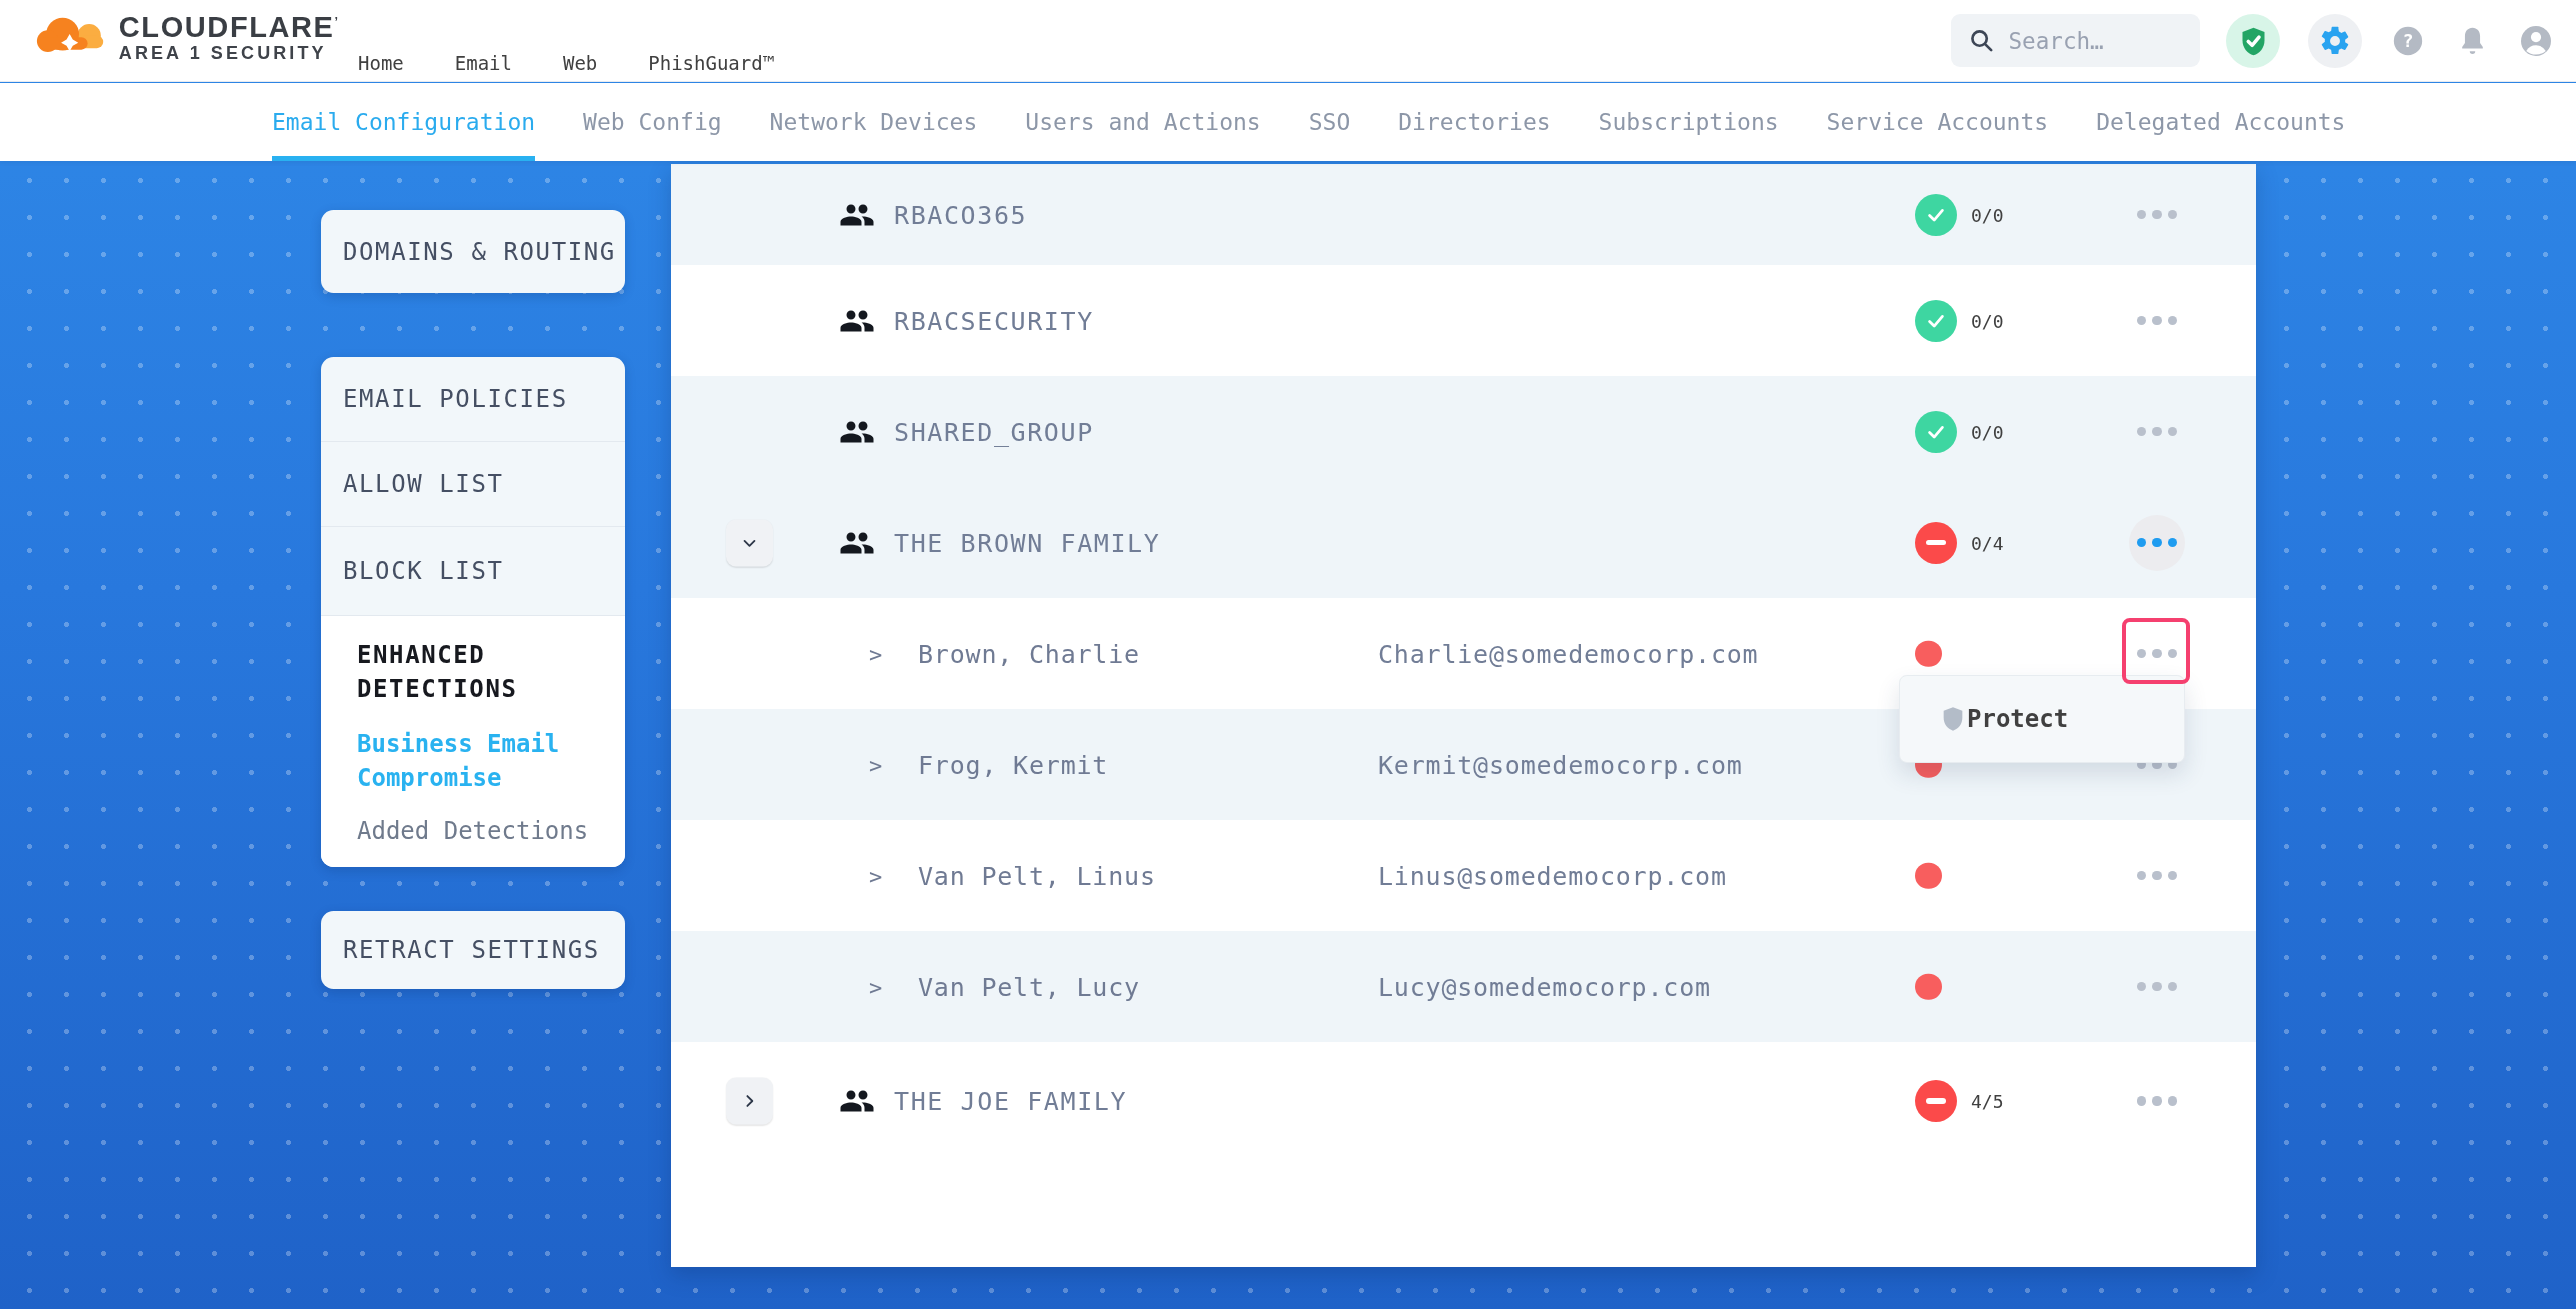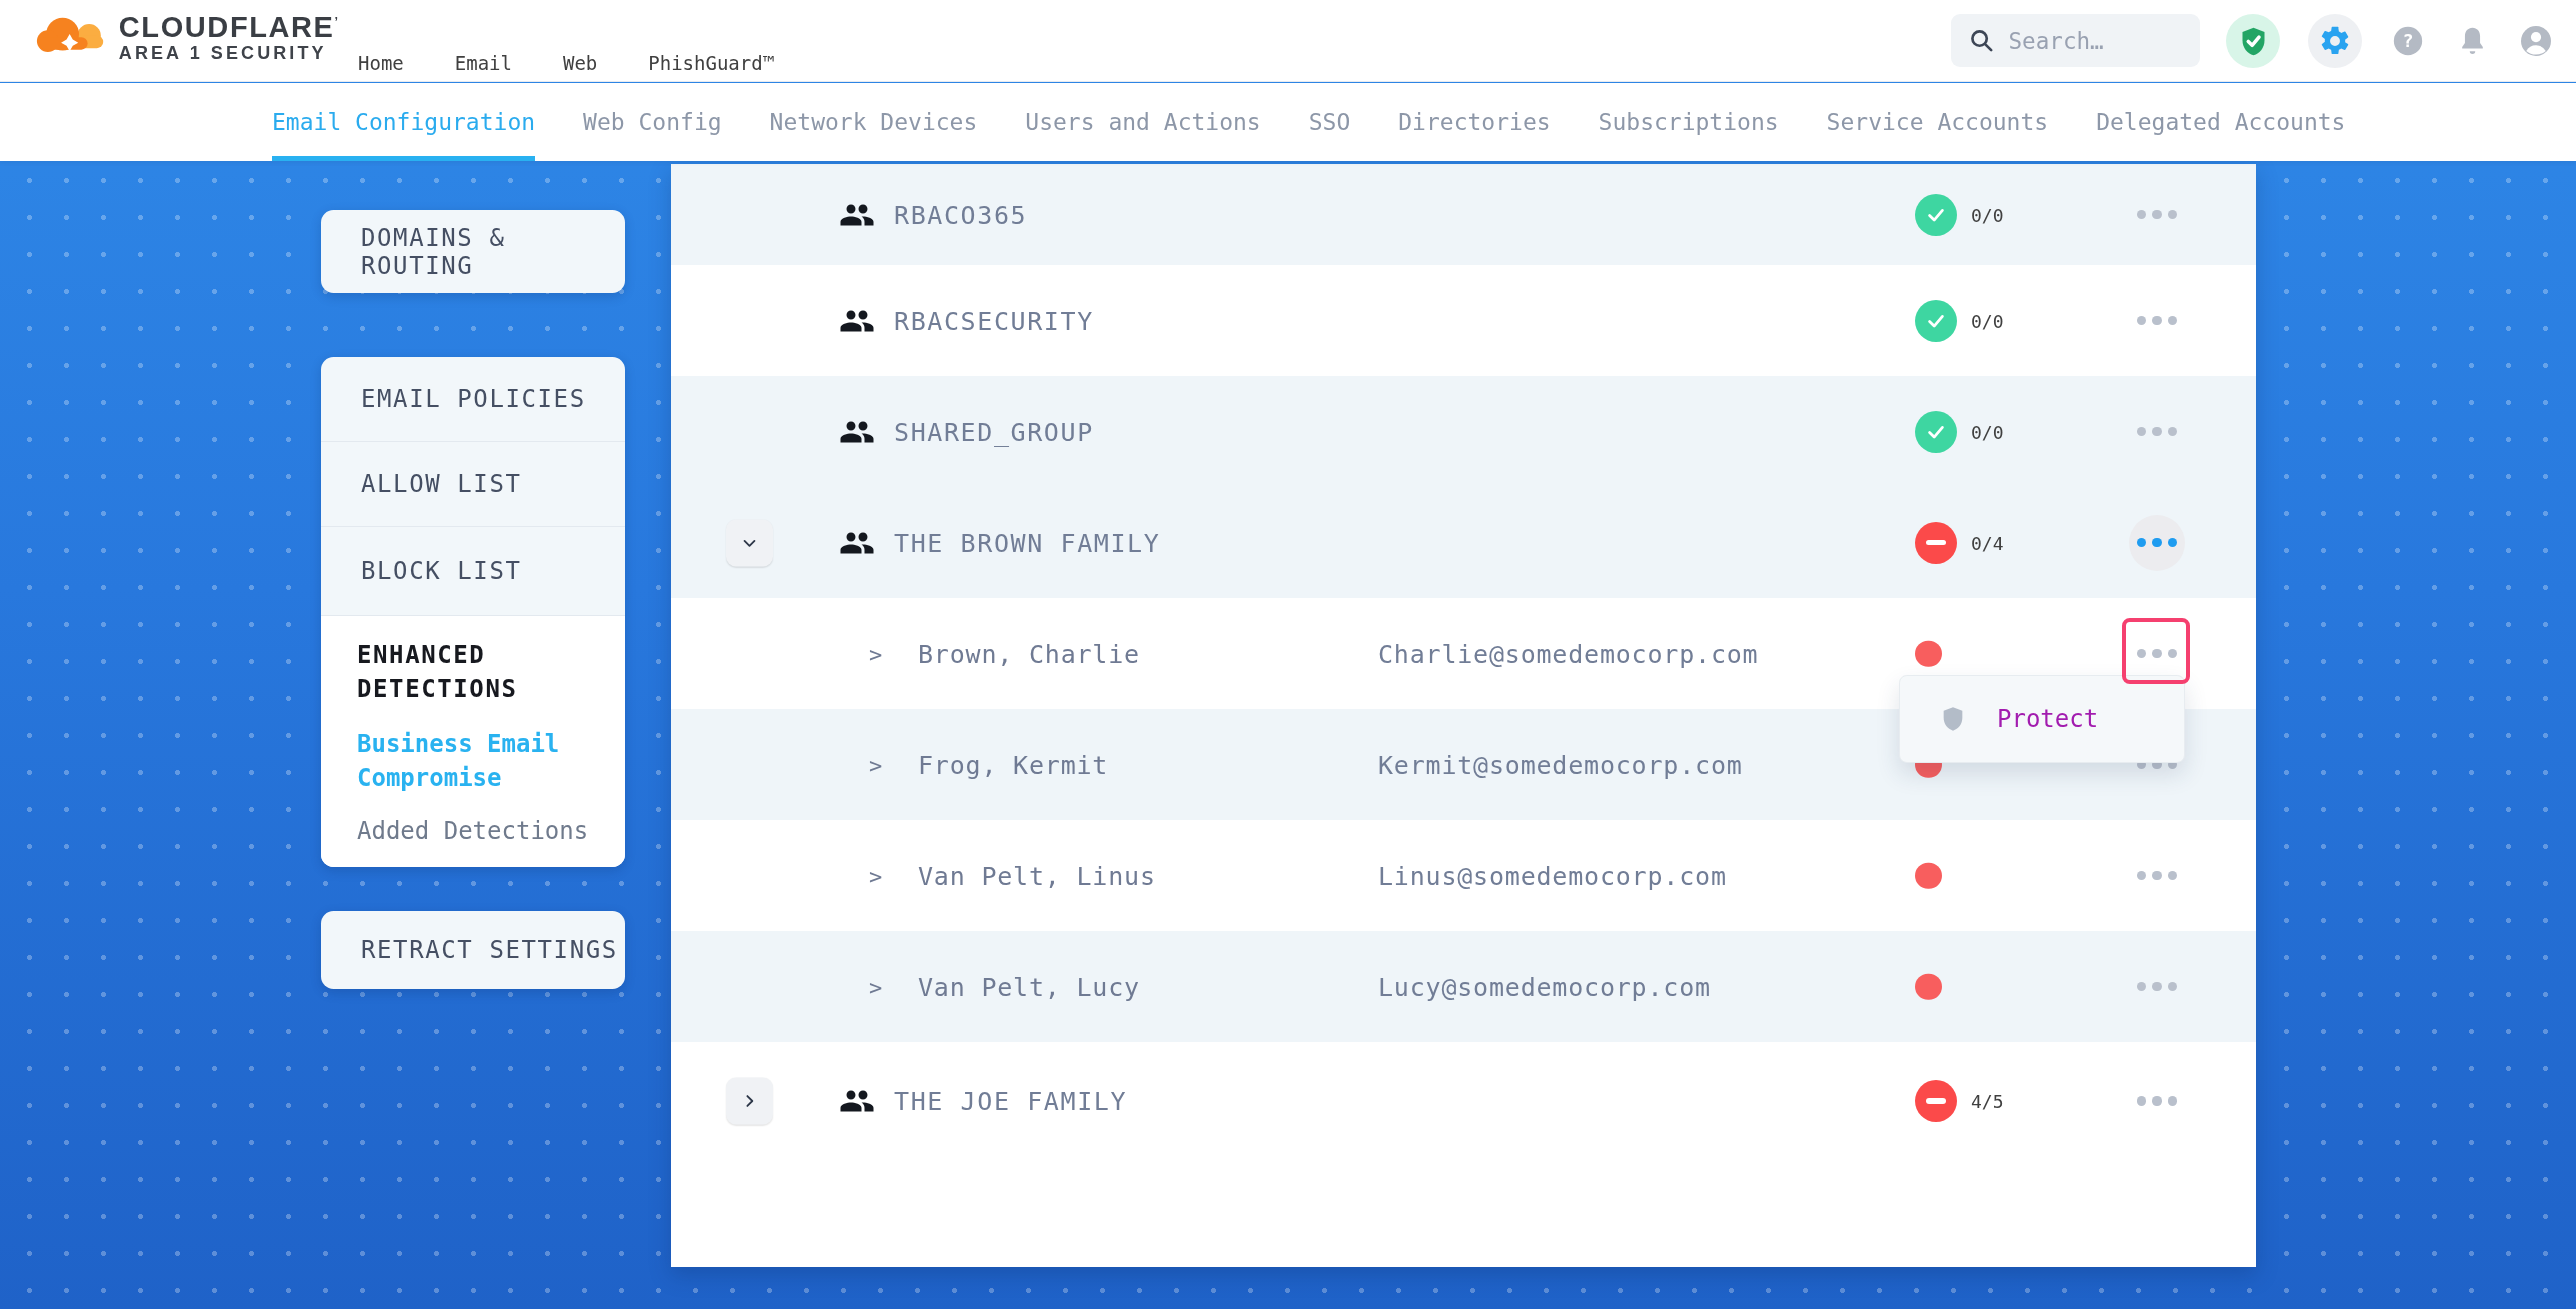--- a/index.html
+++ b/index.html
@@ -40,21 +40,21 @@
     box-shadow:0 2.3px 4.7px rgba(20,40,80,.10); }
   .tab{ position:relative; display:flex; align-items:center; font-size:23px; color:#8d97a8; cursor:pointer; }
   .tab.active{ color:#2aabee; }
   .tab.active::after{ content:""; position:absolute; left:0; right:0; bottom:0; height:5.4px;
     background:#29b1f1; }
 
   
   .card{ position:absolute; left:321px; width:304px; background:#f2f7fa; border-radius:12.5px;
     box-shadow:0 3.1px 11px rgba(10,40,95,.20); z-index:10; }
   .card-domains{ top:210px; height:83px; display:flex; align-items:center; }
-  .side-label{ font-size:24px; letter-spacing:1.6px; color:#454f63; padding-left:40px; cursor:pointer;}
+  .side-label{ font-size:24px; letter-spacing:1.6px; color:#454f63; padding-left:22px; cursor:pointer;}
   .card-policies{ top:342px; height:510px; overflow:hidden;margin-top:15px; }
   .pol-item{ height:85px; display:flex; align-items:center; border-bottom:1.6px solid #e3e9ef; cursor:pointer;}
   .pol-item.tall{ height:89px; }
   .enhanced{ background:#ffffff; height:251px; padding:23px 31px 0 36px; position:relative; }
   .enh-title{ font-size:24px; font-weight:bold; letter-spacing:1.6px; color:#17191f; line-height:1.4; cursor:pointer;}
   .enh-sub{ font-size:24px; line-height:1.4; margin-top:22px; cursor:pointer; }
   .enh-sub.active{ color:#29b2f0; font-weight:bold; }
   .enh-sub.muted{ color:#6f7a8c; margin-top:20px; }
   .card-retract{ top:911px; height:78px; display:flex; align-items:center; }
 
@@ -82,21 +82,21 @@
   .mchev{ left:198px; font-size:22px; color:#6f7a93; }
   .mname{ left:247px; font-size:25px; letter-spacing:0.8px; color:#6f7a93; white-space:nowrap; }
   .memail{ left:707px; font-size:25px; letter-spacing:0.8px; color:#717d96; white-space:nowrap; }
   .rdot{ left:1244px; width:26.5px; height:26.5px; border-radius:50%; background:#f85e5e; }
 
   .hl-box{ position:absolute; left:1451px; top:454px; width:68px; height:66px;
     border:4.7px solid #f5406f; border-radius:7.8px; z-index:30; pointer-events:none; }
   .menu{ position:absolute; left:1228px; top:511px; width:286px; height:88px;
     background:#f5f8fa; border:1.6px solid #e7ecf0; border-radius:7.8px; z-index:25;
     box-shadow:0 11px 23px rgba(35,60,95,.14); display:flex; align-items:center; padding-left:39px; cursor:pointer;}
-  .menu-label{ font-size:24px; font-weight:normal; color:#a21caf; margin-left:30px; }
+  .menu-label{ font-size:24px; font-weight:bold; color:#404040; }
 </style>
 </head>
 <body>
 
 <div class="header">
   <div class="brand">
     <svg width="78" height="64" viewBox="0 0 100 66">
       <circle cx="72" cy="30" r="15" fill="#fbad41"></circle>
       <rect x="58" y="30" width="32" height="16" rx="8" fill="#fbad41"></rect>
       <circle cx="38" cy="28" r="21" fill="#f6821f"></circle>

